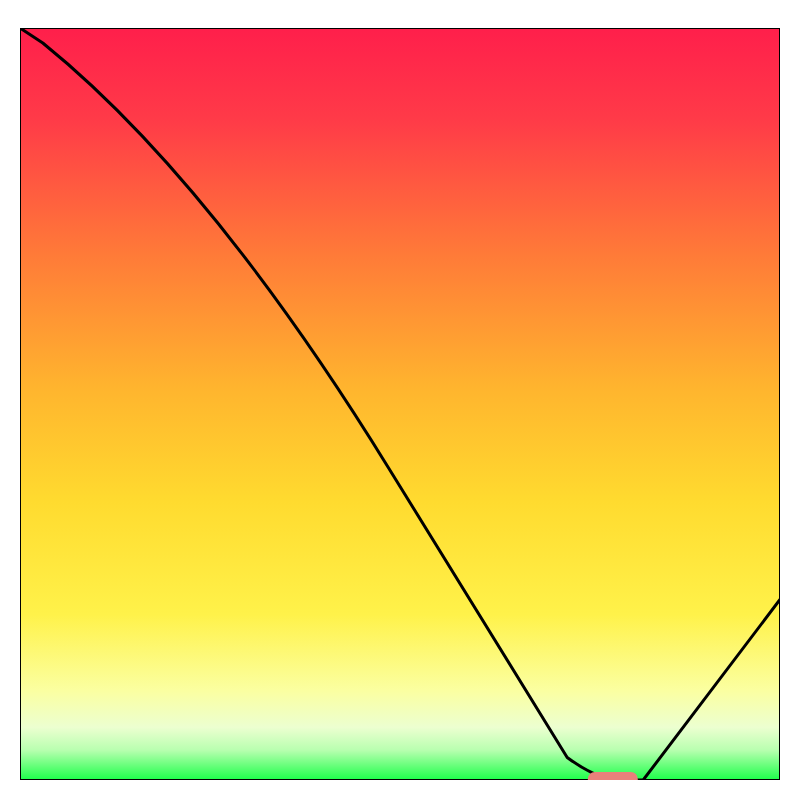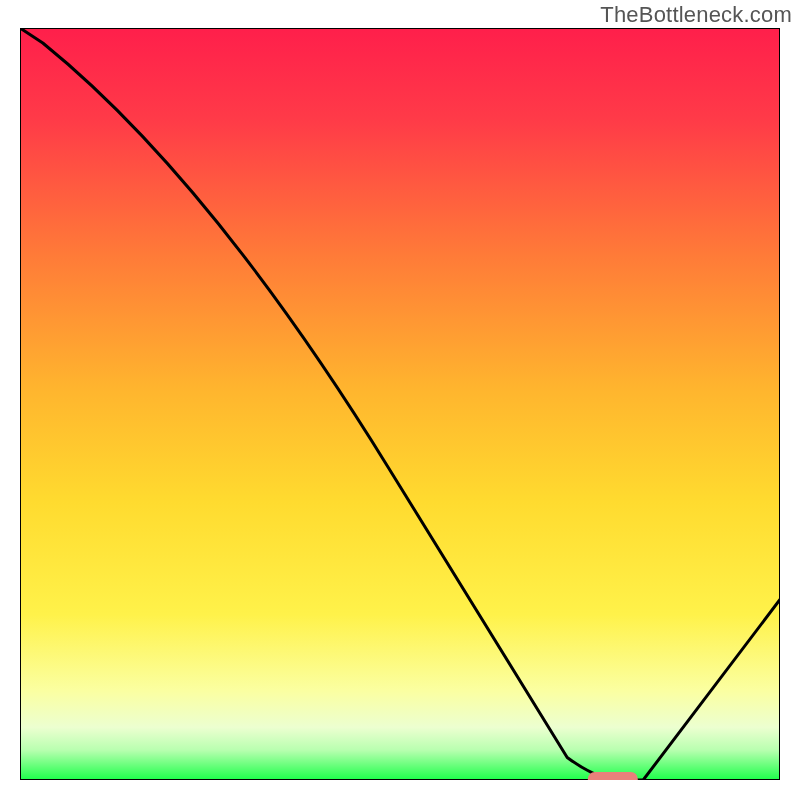--- a/index.html
+++ b/index.html
@@ -33,21 +33,20 @@
     height: 752px;
   }
   svg {
     display: block;
   }
 </style>
 </head>
 <body>
 
 <div class="container">
-  <div class="watermark">TheBottleneck.com</div>
 
   <div class="chart-area">
     <svg id="chart-svg" width="760" height="752" viewBox="0 0 760 752">
       <defs>
 
         <linearGradient id="bg-grad" x1="0" y1="0" x2="0" y2="1">
           <stop offset="0%" stop-color="#ff1f4b"></stop>
           <stop offset="12%" stop-color="#ff3a48"></stop>
           <stop offset="30%" stop-color="#ff7a38"></stop>
           <stop offset="48%" stop-color="#ffb52e"></stop>

